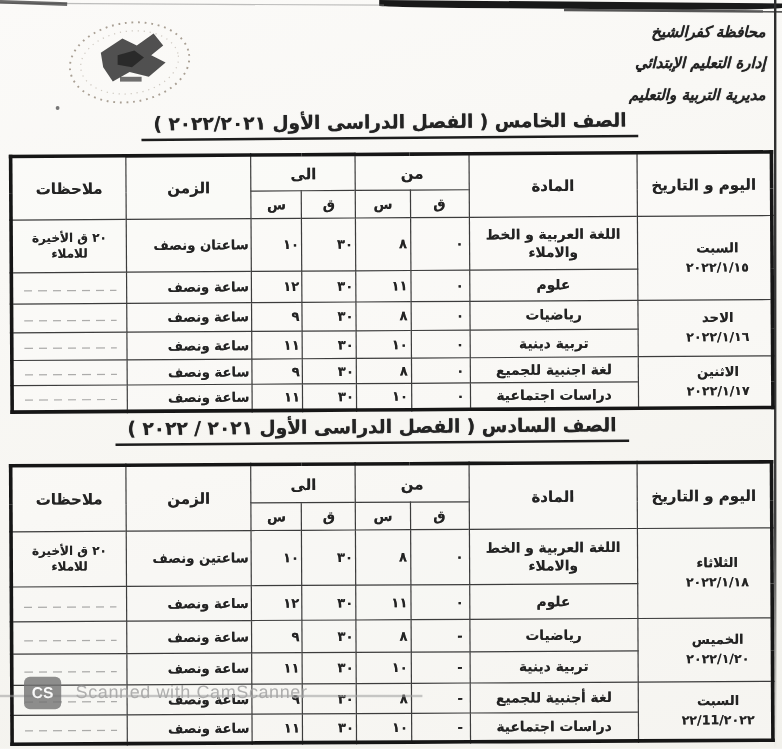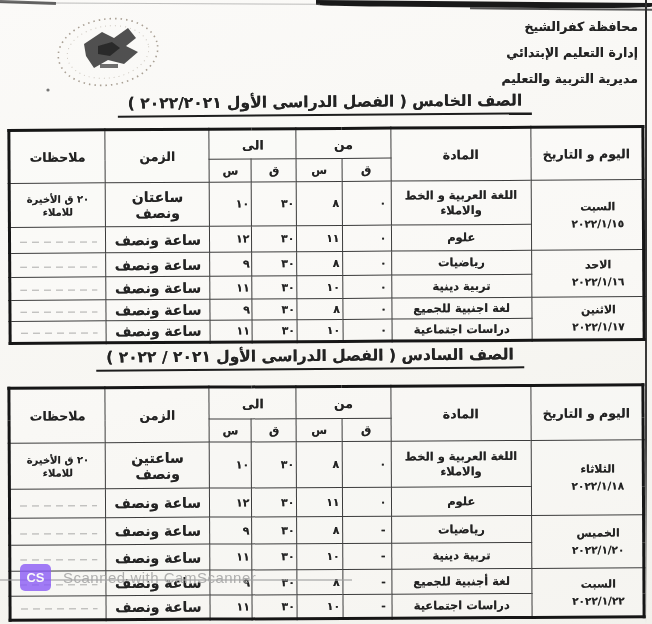--- a/index.html
+++ b/index.html
@@ -15,21 +15,21 @@
     transform:rotate(0.4deg);opacity:.85;}
   .edge-top3{position:absolute;top:3px;left:0;width:320px;height:1px;background:#8a8a8a;
     transform:rotate(0.3deg);opacity:.55;}
   .edge-left-top{position:absolute;top:0;left:0;width:56px;height:3px;background:#2e2e2e;
     transform:rotate(2deg);transform-origin:left center;opacity:.7;}
   .edge-right{position:absolute;top:0;left:645px;width:2px;height:624px;
     background:linear-gradient(#2c2c2c 0%,#3d3d3d 70%,rgba(60,60,60,0) 100%);}
   
   .letterhead{position:absolute;top:14px;right:14px;width:230px;text-align:right;}
   .letterhead div{font-weight:bold;font-size:12.5px;line-height:26px;
-    text-shadow:0 0 .6px rgba(25,25,25,.7);}
+    text-shadow:0 0 .6px rgba(25,25,25,.7);font-style:italic;}
   .stamp{position:absolute;top:12px;left:40px;width:132px;height:84px;filter:blur(.3px);}
   
   .grade-title{position:absolute;transform:translateX(-50%) rotate(-0.45deg);
     font-weight:bold;font-size:15.5px;white-space:nowrap;
     border-bottom:2.5px solid #1d1d1d;padding:0 10px 3px 10px;
     text-shadow:0 0 .6px rgba(20,20,20,.75);}
   .title-1{top:93px;left:325px;}
   .title-2{top:347px;left:310px;}
   
   .sched-wrap{position:absolute;left:8px;}
@@ -48,29 +48,29 @@
   .g6 tbody tr:nth-child(1){height:46px;} .g6 tbody tr:nth-child(2){height:29px;}
   .g6 tbody tr:nth-child(3){height:27px;} .g6 tbody tr:nth-child(4){height:26px;}
   .g6 tbody tr:nth-child(5){height:25px;} .g6 tbody tr:nth-child(6){height:24px;}
   col.c-day{width:112px;} col.c-subj{width:140px;} col.c-fq{width:49px;}
   col.c-fs{width:45px;} col.c-tq{width:45px;} col.c-ts{width:42px;}
   col.c-dur{width:104px;} col.c-note{width:96px;}
   td.day-cell{font-size:11px;line-height:17px;padding-left:24px;}
   td.day-cell .day-date{font-size:10.5px;}
   td.subject-cell{font-size:11.5px;line-height:15px;border-radius:18px;}
   td.num-cell{font-size:11px;padding-left:35px;}
-  td.duration-cell{font-size:14px;}
+  td.duration-cell{font-size:11px;text-align:right;}
   td.note-cell{font-size:10px;line-height:13px;}
   td.empty-note{background-image:repeating-linear-gradient(90deg,rgba(95,95,95,.5) 0 7px,transparent 7px 12px);
     background-size:82% 1px;background-repeat:no-repeat;background-position:center 58%;}
   
   .watermark{position:absolute;top:564px;left:20px;display:flex;align-items:center;gap:12px;
     direction:ltr;z-index:9;}
   .wm-line{position:absolute;top:579px;left:0;width:352px;height:2px;background:#9c9c9c;opacity:.55;z-index:8;}
-  .wm-icon{width:31px;height:27px;background:#8b5cf6;opacity:.8;border-radius:5px;
+  .wm-icon{width:31px;height:27px;background:#737373;opacity:.8;border-radius:5px;
     display:flex;align-items:center;justify-content:center;
     color:#fdfdfd;font-family:"Liberation Sans",sans-serif;font-weight:bold;font-size:13px;}
   .wm-text{font-family:"Liberation Sans",sans-serif;font-size:15px;color:#a3a3a3;opacity:.85;
     letter-spacing:.5px;white-space:nowrap;}
 </style>
 </head>
 <body>
 
 <div class="edge-top"></div>
 <div class="edge-top2"></div>
@@ -263,21 +263,21 @@
           <td class="num-cell">-</td>
           <td class="num-cell">١٠</td>
           <td class="num-cell">٣٠</td>
           <td class="num-cell">١١</td>
           <td class="duration-cell">ساعة ونصف</td>
           <td class="note-cell empty-note"></td>
         </tr>
         <tr>
           <td rowspan="2" class="day-cell">
             <div class="day-name">السبت</div>
-            <div class="day-date">٢٠٢٢/١/٢٢</div>
+            <div class="day-date">٢٠٢٢/11/٢٢</div>
           </td>
           <td class="subject-cell">لغة أجنبية للجميع</td>
           <td class="num-cell">-</td>
           <td class="num-cell">٨</td>
           <td class="num-cell">٣٠</td>
           <td class="num-cell">٩</td>
           <td class="duration-cell">ساعة ونصف</td>
           <td class="note-cell empty-note"></td>
         </tr>
         <tr>

